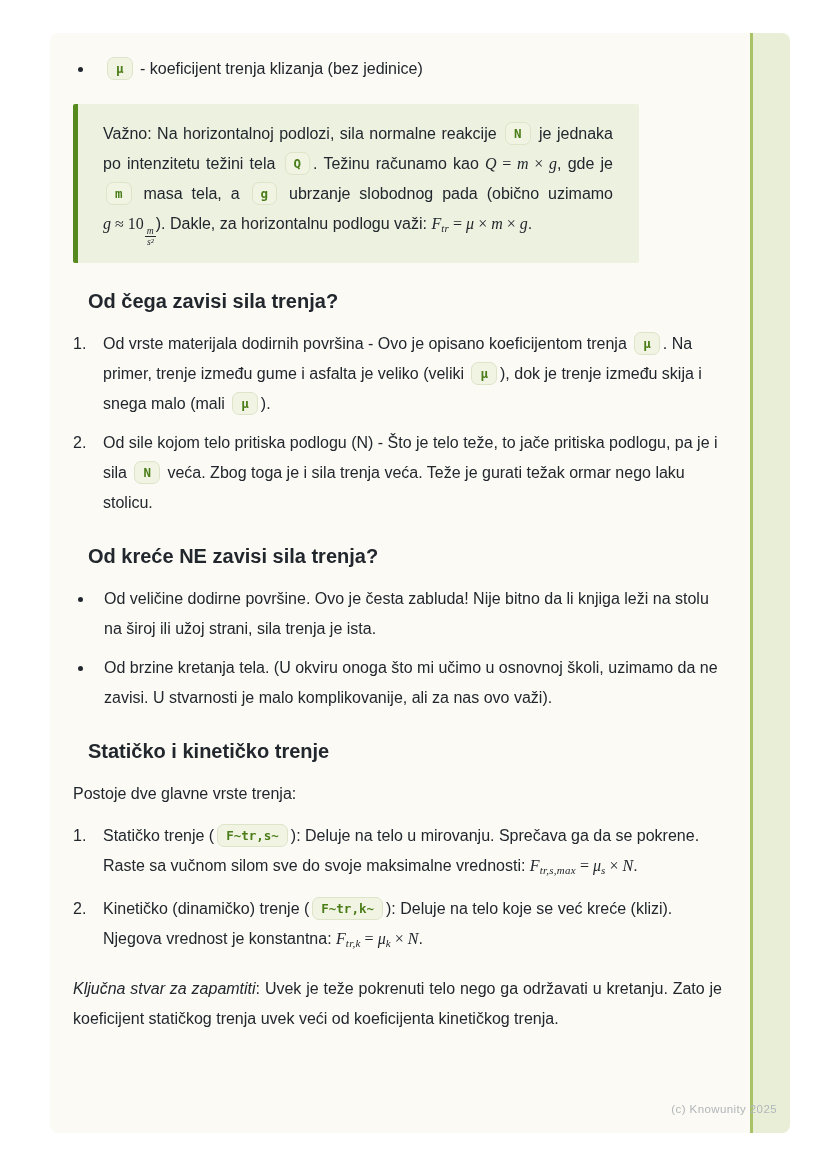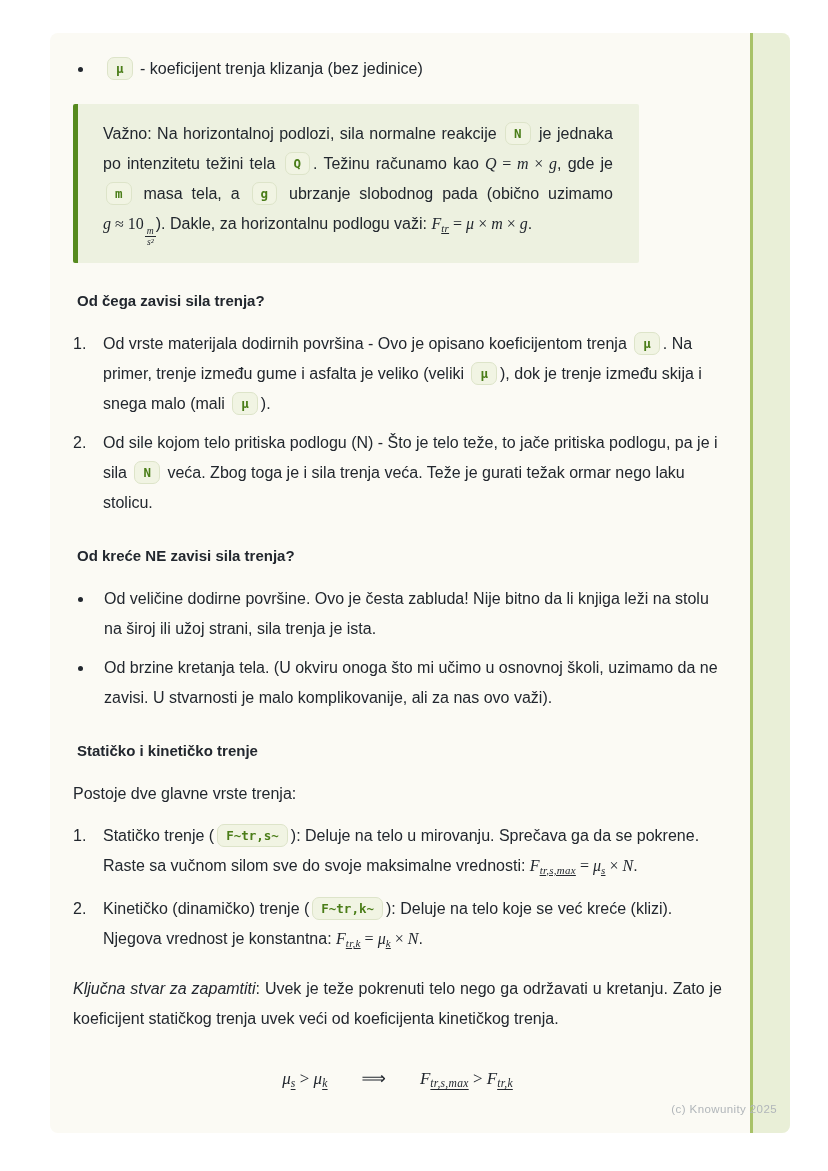--- a/index.html
+++ b/index.html
@@ -27,23 +27,23 @@
   }
   .content {
     position: absolute;
     left: 0; top: 0;
     width: 100%; height: 100%;
     padding: 9px 68px 0 23px;
   }
   
   .doc { font-size: 16px; line-height: 30px; }
   h3.section-heading {
-    font-size: 15px;
+    font-size: 20px;
     font-weight: bold;
-    margin: 26px 0 16px 4px;
+    margin: 26px 0 16px 15px;
     line-height: 24px;
   }
   .list { margin: 12px 0; }
   .list-item { display: flex; margin-bottom: 9px; gap: 7px; }
   .list-item:last-child { margin-bottom: 0; }
   .list-item .dot {
     flex: none;
     width: 5px; height: 5px;
     border-radius: 50%;
     background: #22272e;
@@ -99,21 +99,20 @@
     font-family: "Liberation Serif", serif;
     white-space: nowrap;
   }
   .math .mi { font-style: italic; }
   .math .mo { font-style: normal; }
   .math sub.msub {
     font-style: italic;
     font-size: 0.68em;
     vertical-align: -0.3em;
     letter-spacing: 0.3px;
-    text-decoration: underline;
   }
   .math .frac {
     display: inline-flex;
     flex-direction: column;
     align-items: center;
     vertical-align: -0.5em;
     font-size: 0.6em;
     line-height: 1.1;
     font-style: italic;
     margin-left: 1px;
@@ -173,16 +172,15 @@
   <div class="list-item">
       <span class="num">1.</span>
       <span class="li-body"><strong>Statičko trenje (</strong><code class="badge">F~tr,s~</code><strong>)</strong><span>: Deluje na telo u mirovanju. Sprečava ga da se pokrene. Raste sa vučnom silom sve do svoje maksimalne vrednosti: </span><span class="math"><span class="mi">F</span><sub class="msub">tr,s,max</sub><span class="mo"> = </span><span class="mi">μ</span><sub class="msub">s</sub><span class="mo"> × </span><span class="mi">N</span></span><span>.</span></span>
     </div>
         <div class="list-item">
       <span class="num">2.</span>
       <span class="li-body"><strong>Kinetičko (dinamičko) trenje (</strong><code class="badge">F~tr,k~</code><strong>)</strong><span>: Deluje na telo koje se već kreće (klizi). Njegova vrednost je konstantna: </span><span class="math"><span class="mi">F</span><sub class="msub">tr,k</sub><span class="mo"> = </span><span class="mi">μ</span><sub class="msub">k</sub><span class="mo"> × </span><span class="mi">N</span></span><span>.</span></span>
     </div>
       </div>
       <p class="paragraph justify"><em>Ključna stvar za zapamtiti</em><span>: Uvek je teže pokrenuti telo nego ga održavati u kretanju. Zato je koeficijent statičkog trenja uvek veći od koeficijenta kinetičkog trenja.</span></p>
-      <div class="formula-block"><span class="math"><span class="mi">μ</span><sub class="msub">s</sub><span class="mo"> &gt; </span><span class="mi">μ</span><sub class="msub">k</sub><span class="mo">  ⟹  </span><span class="mi">F</span><sub class="msub">tr,s,max</sub><span class="mo"> &gt; </span><span class="mi">F</span><sub class="msub">tr,k</sub></span></div>
     </div>
   <div class="copyright">(c) Knowunity 2025</div>
 </div>
 
 </body></html>

